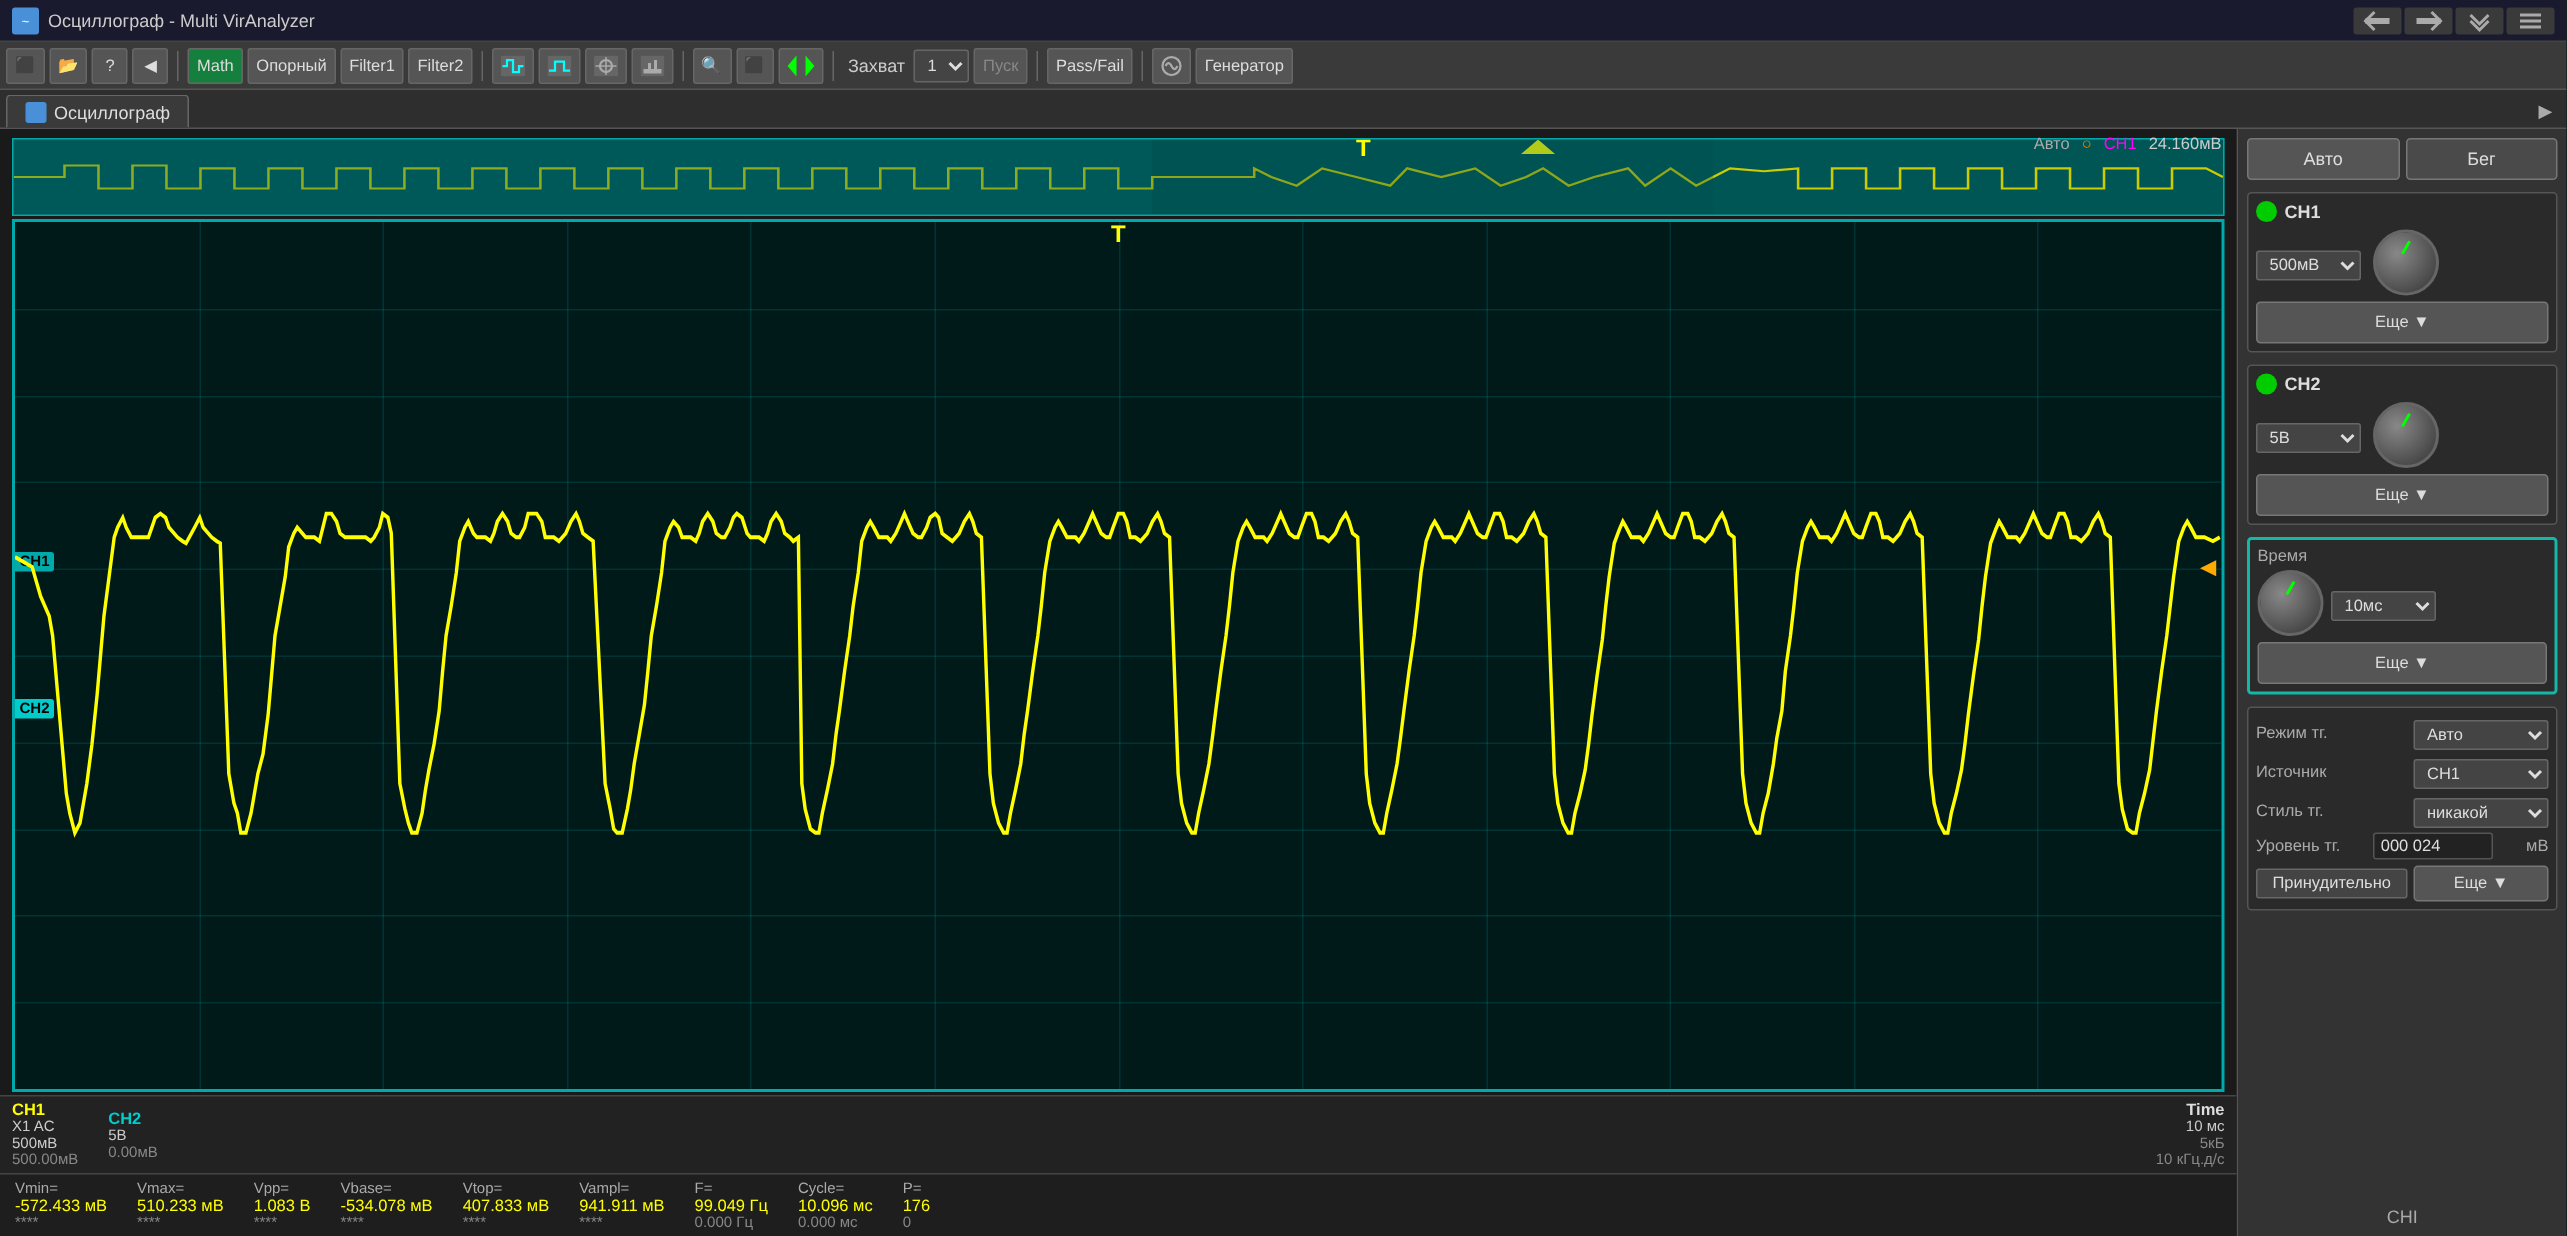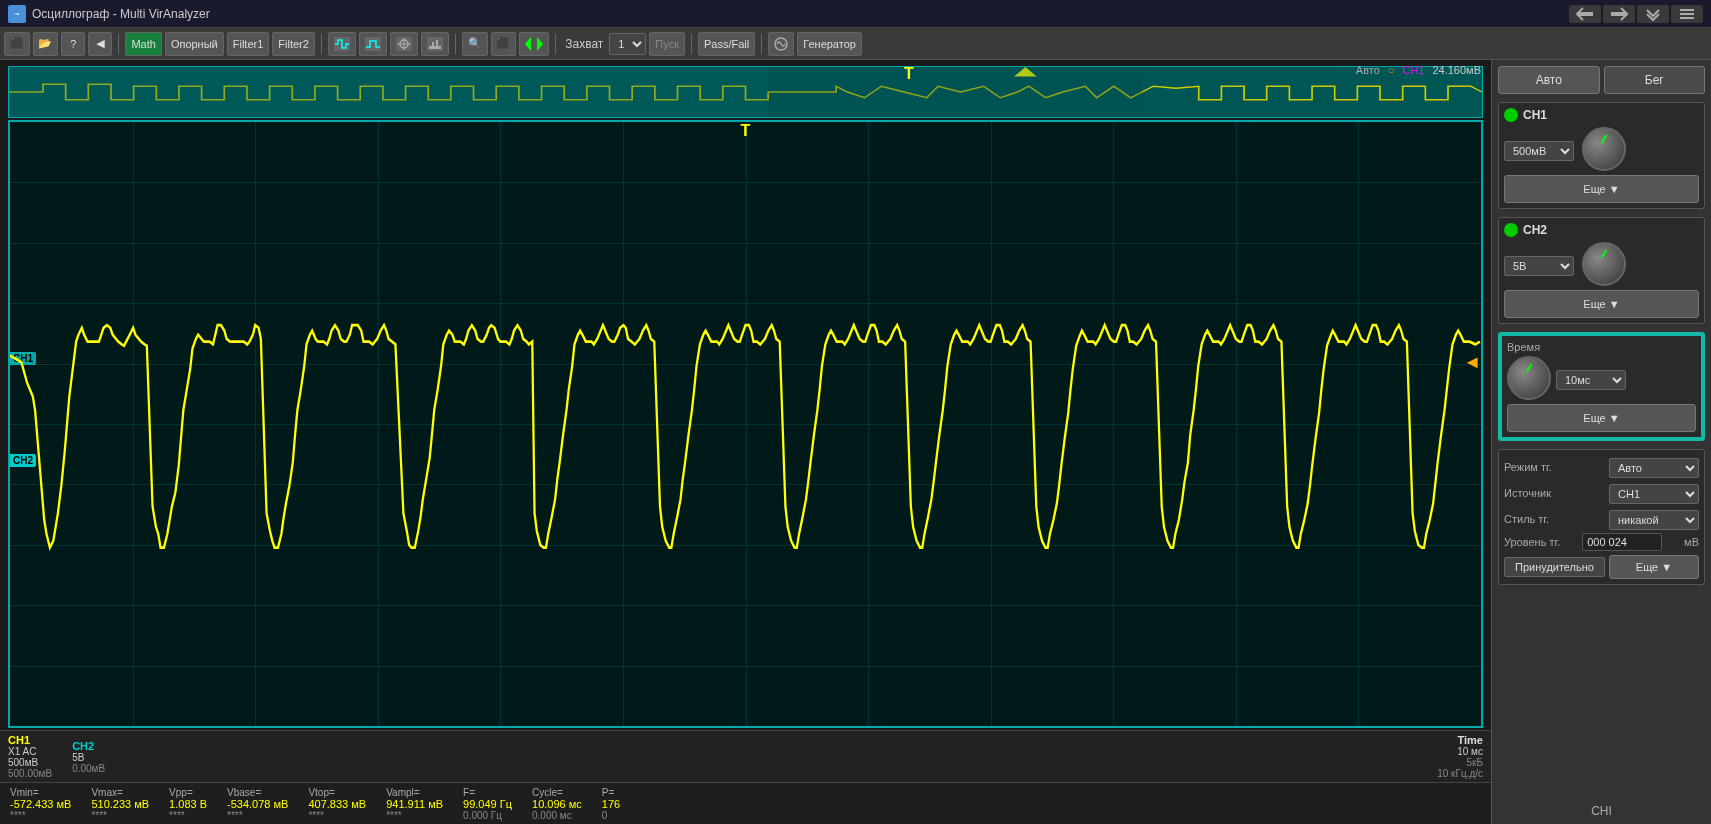--- a/index.html
+++ b/index.html
@@ -320,21 +320,21 @@
       position: absolute;
       top: 5px; left: 50%;
       transform: translateX(-50%) rotate(30deg);
       width: 2px; height: 10px;
       background: #0f0;
       border-radius: 1px;
     }
     
     .rp-time-section {
       background: #2a2a2a;
-      border: 4px solid #14b8a6;
+      border: 2px solid #14b8a6;
       border-radius: 3px;
       padding: 5px;
     }
     .rp-time-label { font-size: 11px; color: #aaa; margin-bottom: 3px; }
     .rp-time-row {
       display: flex;
       align-items: center;
       gap: 5px;
     }
     
@@ -527,20 +527,27 @@
     <div class="tb-sep"></div>
     <div class="tb-btn">
       <svg width="14" height="14" viewBox="0 0 14 14">
           <circle cx="7" cy="7" r="6" fill="none" stroke="#aaa" stroke-width="1.5"></circle>
           <path d="M3,7 Q5,3 7,7 Q9,11 11,7" fill="none" stroke="#aaa" stroke-width="1.5"></path>
         </svg>
     </div>
     <div class="tb-btn">Генератор</div>
   </div>
 
+  <div id="tabbar">
+    <div class="tab active">
+      <span class="tab-icon"></span>
+      <span>Осциллограф</span>
+    </div>
+    <div class="tab-arrow">▶</div>
+  </div>
 
   <div id="content-area" style="height: 696px;">
     <div id="main-row" style="height: 676px;">
 
       <div id="osc-area">
 
         <div id="osc-status">
           <span class="status-auto">Авто</span>
           <span style="color:#ff8800;">○</span>
           <span class="status-ch1">CH1</span>

